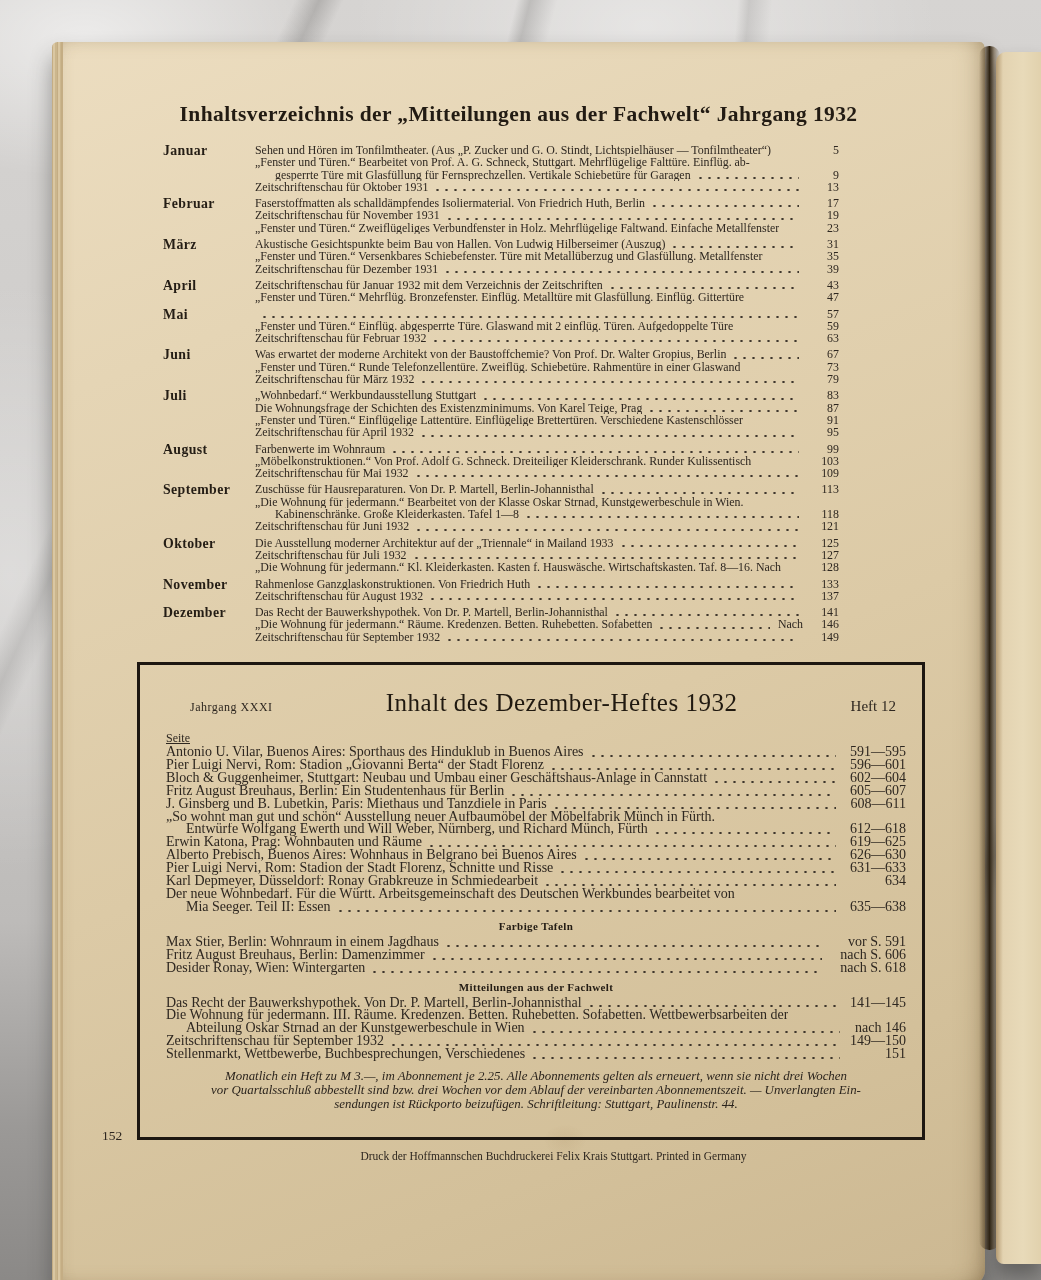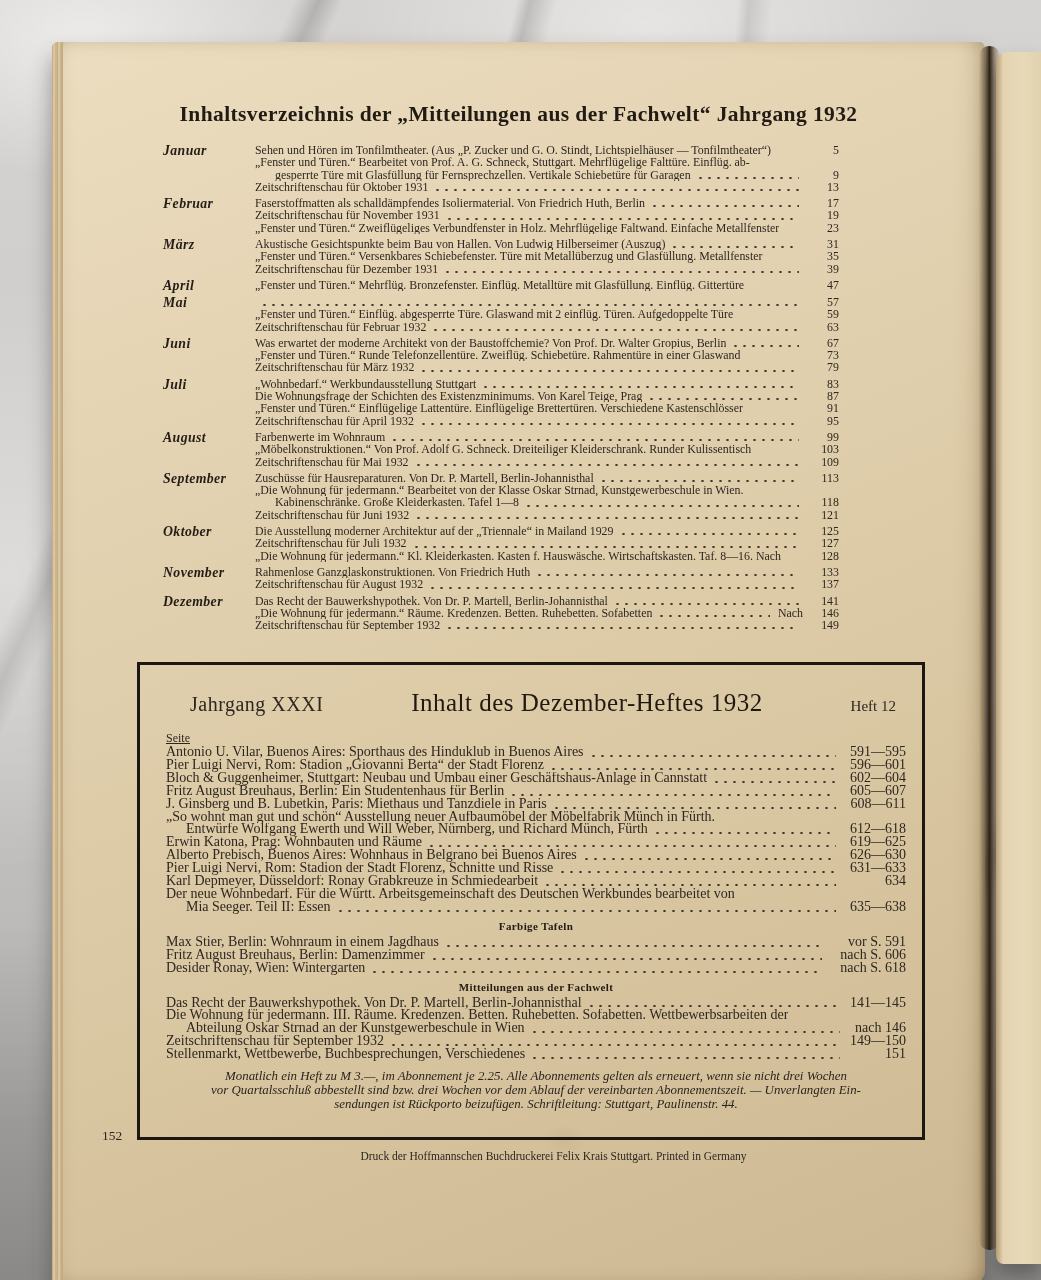--- a/index.html
+++ b/index.html
@@ -40,38 +40,38 @@
   .gutter{position:absolute;left:979px;top:46px;width:21px;height:1204px;border-radius:10px;
     background:linear-gradient(90deg,rgba(72,54,30,0) 0%,rgba(72,54,30,.5) 28%,#2f2312 50%,rgba(96,75,44,.55) 72%,rgba(96,75,44,0) 100%);}
   .page2{position:absolute;left:996px;top:52px;width:45px;height:1212px;
     background:linear-gradient(90deg,#b59b72 0,#e3d3b1 7px,#e8dab9 60%,#e1d1ad 100%);
     border-radius:10px 0 0 8px;box-shadow:0 12px 18px rgba(52,50,48,.45);}
   .title{position:absolute;left:40px;right:40px;top:60px;margin:0;text-align:center;
     font-size:21.5px;font-weight:700;letter-spacing:.4px;color:#221b13;white-space:nowrap;}
   
   .toc{position:absolute;left:111px;top:102px;width:676px;}
   .mblock{display:flex;margin-bottom:4px;}
-  .mcol{flex:0 0 92px;font-weight:700;font-size:13.8px;line-height:13px;color:#241d15;letter-spacing:.4px;font-style:italic;}
+  .mcol{flex:0 0 92px;font-weight:700;font-size:13.8px;line-height:13px;color:#241d15;letter-spacing:.4px;}
   .mlines{flex:1;min-width:0;}
   .row{display:flex;align-items:baseline;}
   .toc .row{font-size:11.9px;line-height:12.3px;}
   .txt{flex:0 1 auto;white-space:nowrap;overflow:hidden;}
   .cont{padding-left:20px;}
   .lead{flex:1 1 6px;min-width:4px;height:9px;align-self:flex-end;margin:0 4px 1px 5px;
     background-image:radial-gradient(circle,rgba(46,39,32,.9) 1px,rgba(46,39,32,0) 1.3px);
     background-size:9px 4px;background-repeat:repeat-x;background-position:0 bottom;}
   .fill{flex:1 1 6px;min-width:4px;}
   .sfx{white-space:nowrap;padding-left:4px;}
   .pg{white-space:nowrap;text-align:right;}
   .toc .pg{flex:0 0 36px;}
   
   .heft-box{position:absolute;left:85px;top:620px;width:788px;height:478px;
     border:3px solid #1d1711;box-sizing:border-box;padding:0 16px 0 26px;}
   .heft-head{display:flex;align-items:baseline;justify-content:space-between;padding:24px 10px 0 24px;}
-  .jahr{font-size:20px;letter-spacing:.5px;}
+  .jahr{font-size:12px;letter-spacing:.5px;}
   .heft-title{font-size:25px;font-weight:400;letter-spacing:.5px;color:#201910;white-space:nowrap;}
   .heftno{font-size:15px;}
   .seite{text-align:left;padding-right:4px;font-size:12px;margin-top:14px;text-decoration:underline;}
   .heft-box .row{font-size:14px;line-height:12.9px;}
   .articles .pg{flex:0 0 66px;}
   .tafeln .pg{flex:0 0 80px;}
   .mitt .pg{flex:0 0 62px;}
   .sec{margin:6px 0 4px;text-align:center;font-size:11px;font-weight:700;letter-spacing:.4px;color:#221b13;}
   .note{margin-top:9px;font-style:italic;font-size:12.9px;line-height:13.8px;text-align:center;color:#2b241d;}
   .note div{white-space:nowrap;overflow:hidden;}
@@ -147,20 +147,25 @@
             <span class="txt">Zeitschriftenschau für Dezember 1931</span>
             <span class="lead"></span>
             <span class="pg">39</span>
           </div>
         </div>
       </div>
       <div class="mblock">
         <span class="mcol">April</span>
         <div class="mlines">
           <div class="row">
+            <span class="txt">Zeitschriftenschau für Januar 1932 mit dem Verzeichnis der Zeitschriften</span>
+            <span class="lead"></span>
+            <span class="pg">43</span>
+          </div>
+          <div class="row">
             <span class="txt">„Fenster und Türen.“ Mehrflüg. Bronzefenster. Einflüg. Metalltüre mit Glasfüllung. Einflüg. Gittertüre</span>
             <span class="fill"></span>
             <span class="pg">47</span>
           </div>
         </div>
       </div>
       <div class="mblock">
         <span class="mcol">Mai</span>
         <div class="mlines">
           <div class="row">
@@ -266,21 +271,21 @@
             <span class="txt">Zeitschriftenschau für Juni 1932</span>
             <span class="lead"></span>
             <span class="pg">121</span>
           </div>
         </div>
       </div>
       <div class="mblock">
         <span class="mcol">Oktober</span>
         <div class="mlines">
           <div class="row">
-            <span class="txt">Die Ausstellung moderner Architektur auf der „Triennale“ in Mailand 1929</span>
+            <span class="txt">Die Ausstellung moderner Architektur auf der „Triennale“ in Mailand 1933</span>
             <span class="lead"></span>
             <span class="pg">125</span>
           </div>
           <div class="row">
             <span class="txt">Zeitschriftenschau für Juli 1932</span>
             <span class="lead"></span>
             <span class="pg">127</span>
           </div>
           <div class="row">
             <span class="txt">„Die Wohnung für jedermann.“ Kl. Kleiderkasten. Kasten f. Hauswäsche. Wirtschaftskasten. Taf. 8—16. Nach</span>

